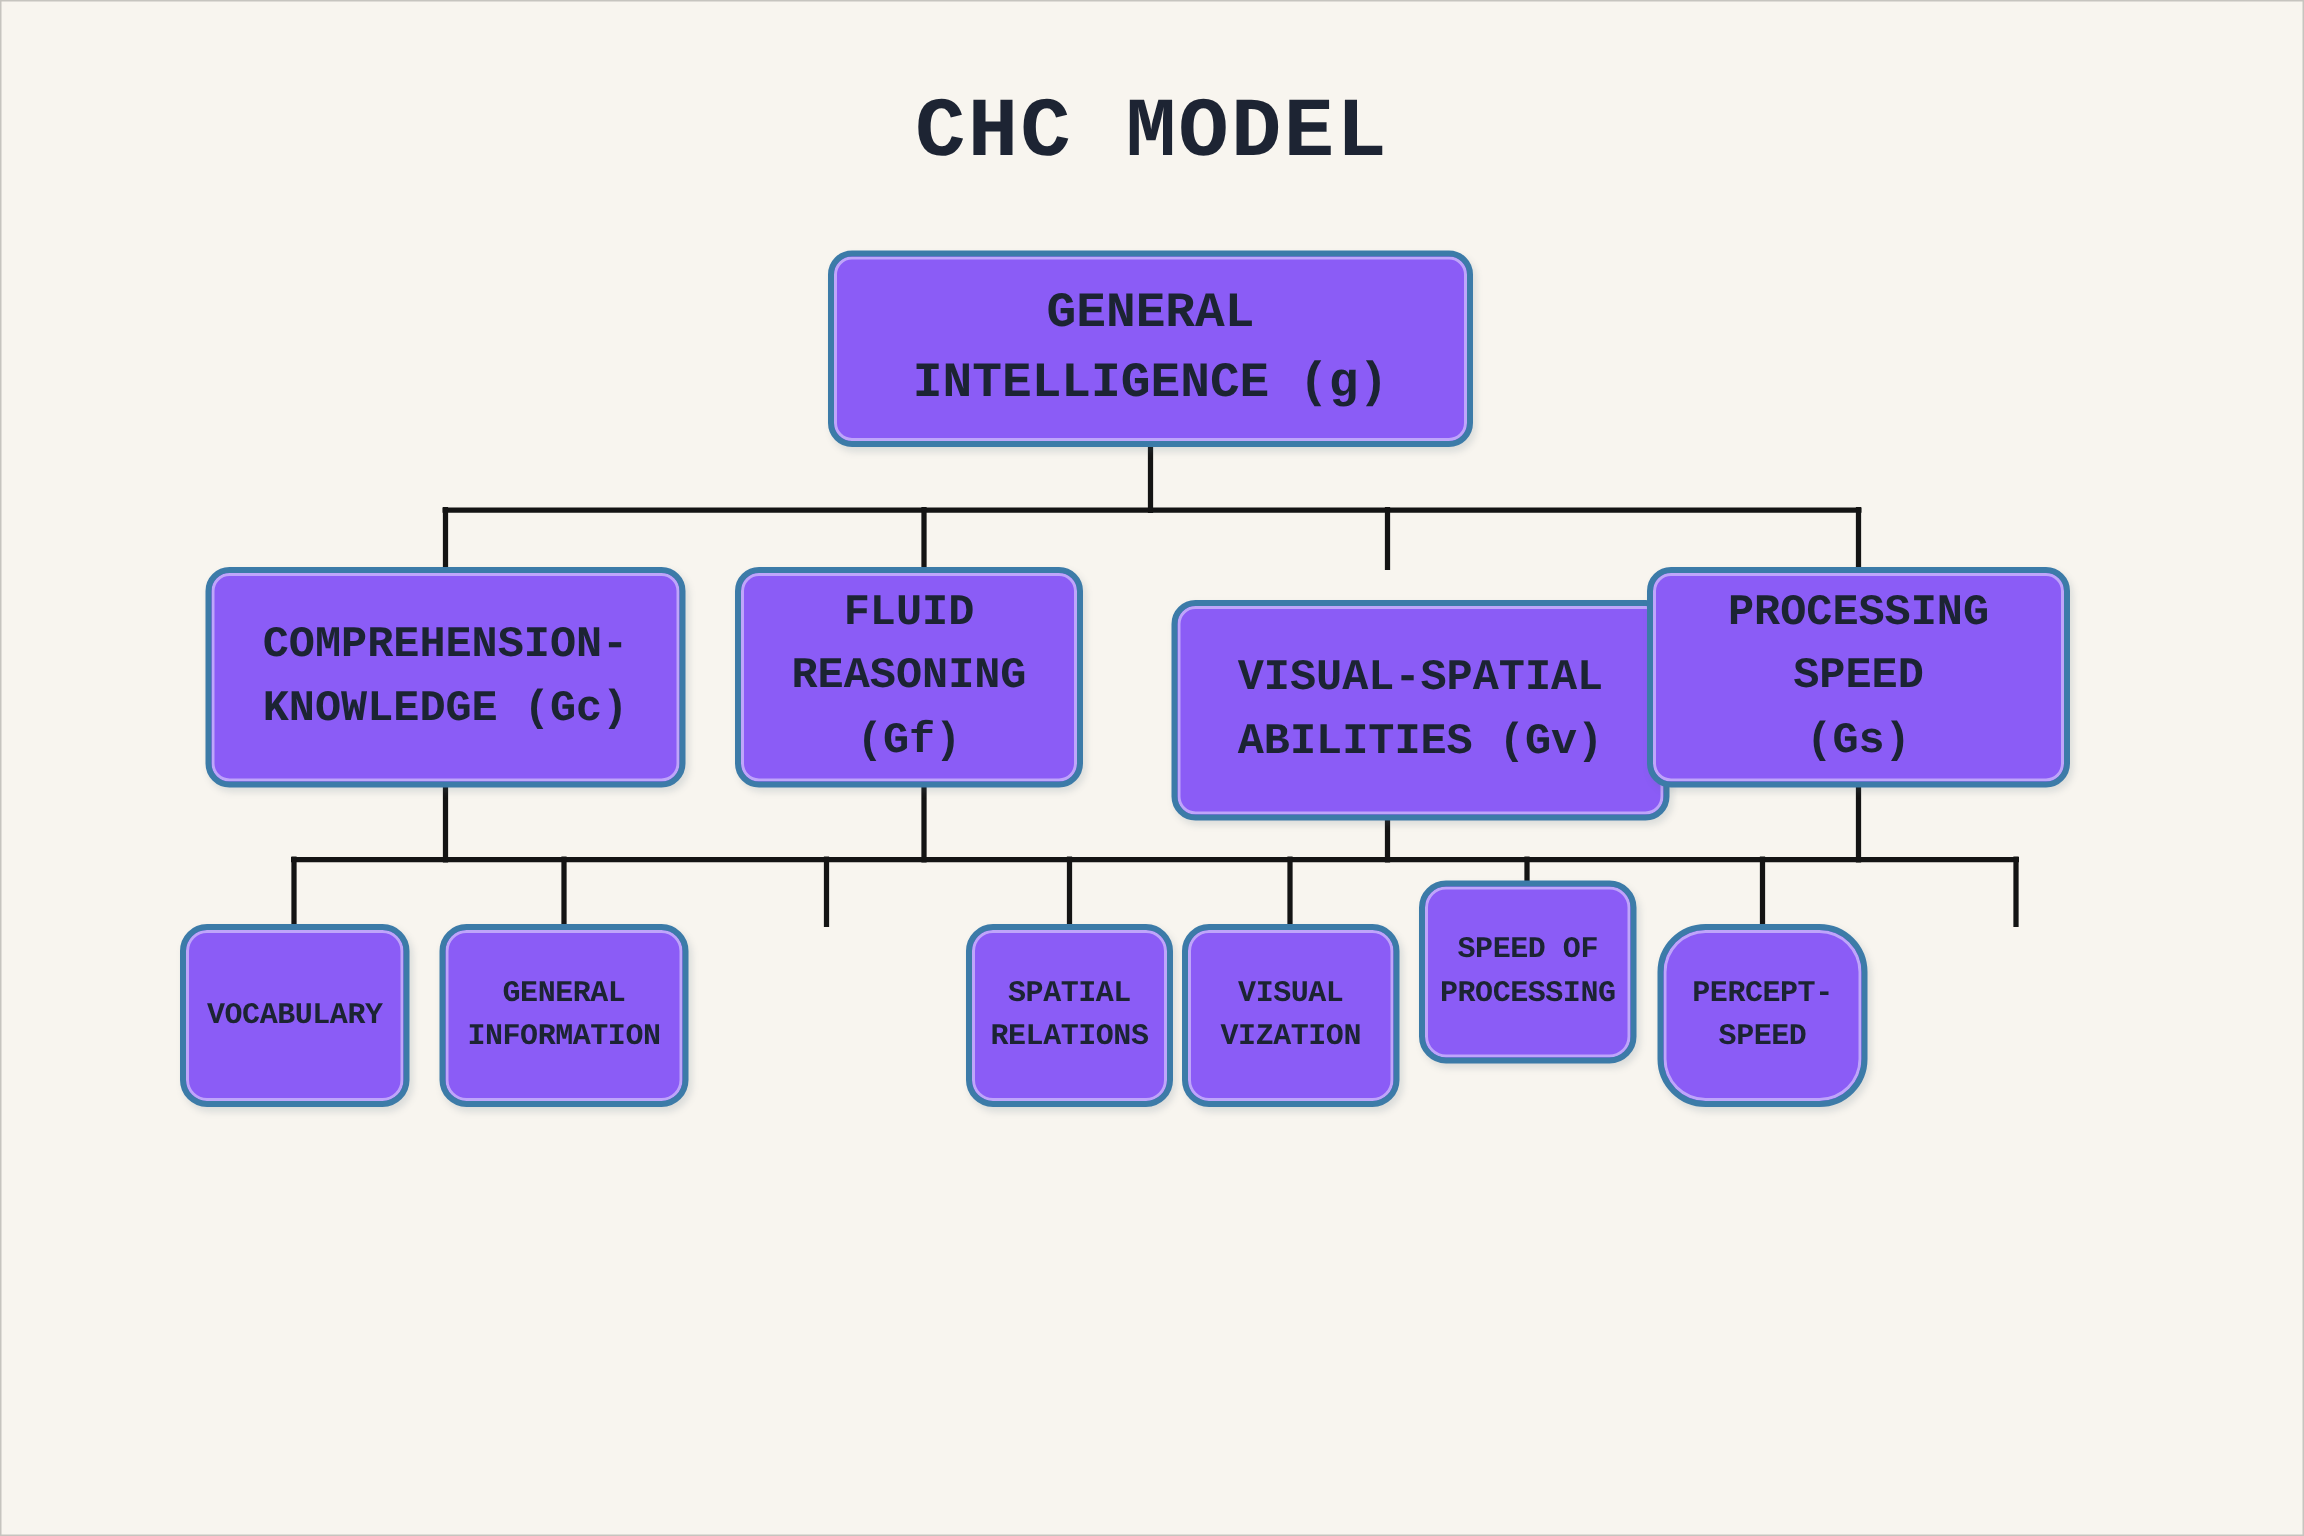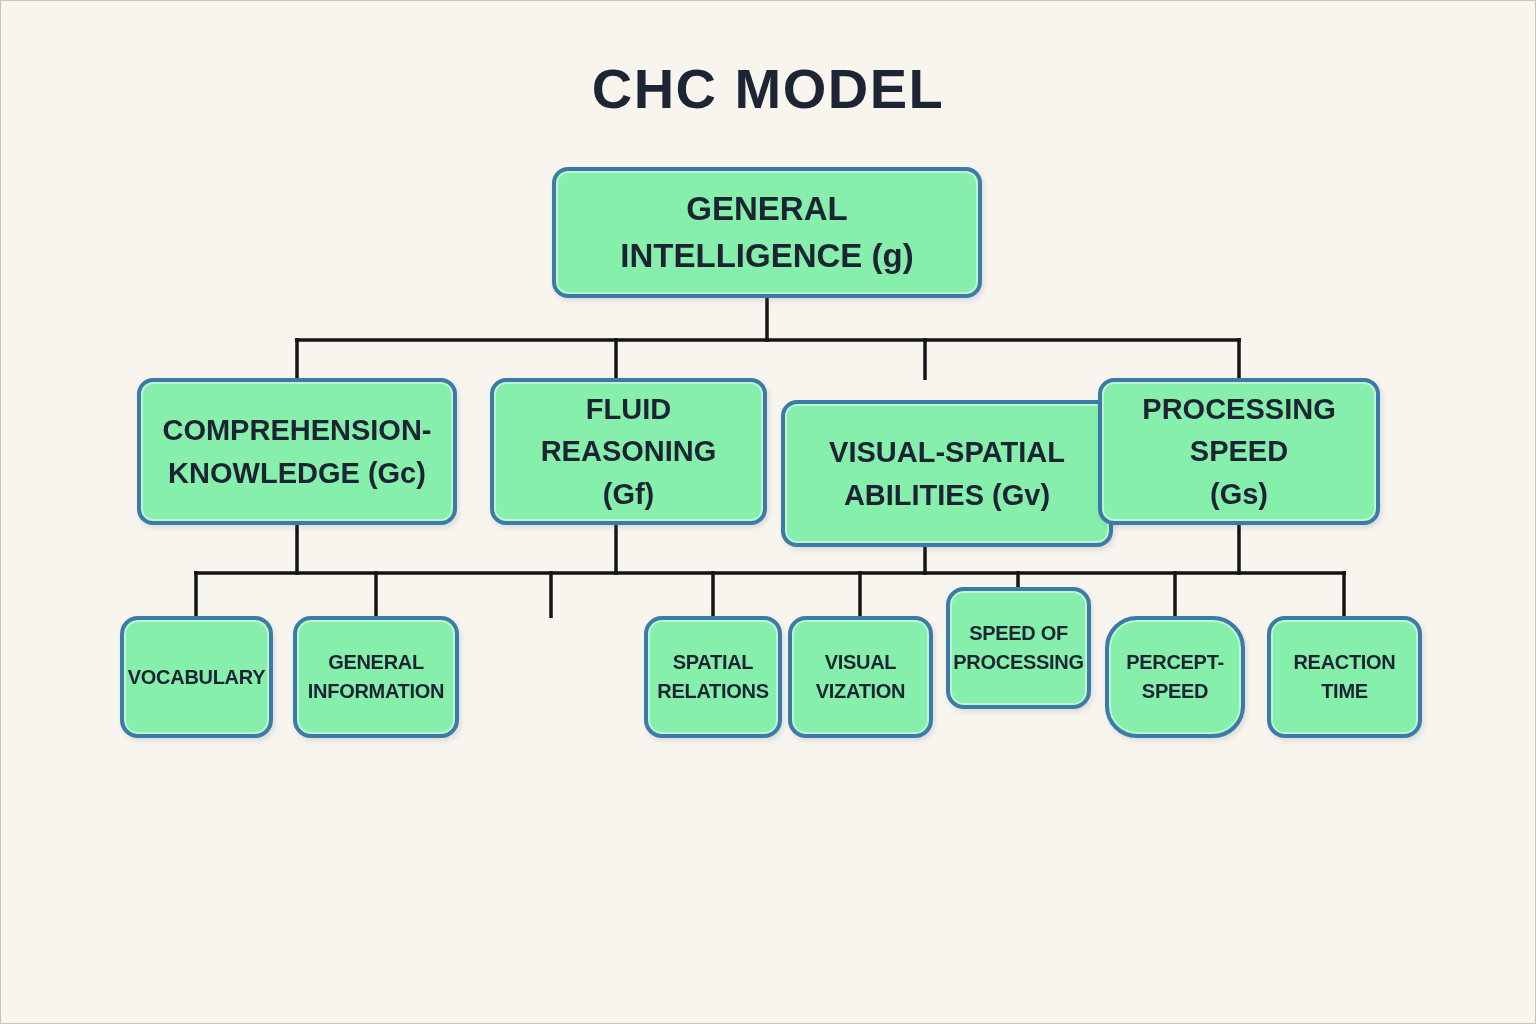--- a/index.html
+++ b/index.html
@@ -1,21 +1,21 @@
 <!DOCTYPE html>
 <html><head>
 <meta charset="utf-8">
 <style>
   html, body { margin: 0; padding: 0; }
   .canvas {
     position: relative;
     width: 1536px;
     height: 1024px;
     background: #f8f5ef;
-    font-family: Liberation Sans, sans-serif;
+    font-family: Liberation Mono, monospace;
     overflow: hidden;
     outline: 1px solid #c6c4bf;
     outline-offset: -1px;
   }
   .page-title {
     position: absolute;
     top: 56px;
     left: 0;
     width: 100%;
     text-align: center;
@@ -28,21 +28,21 @@
     position: absolute;
     top: 0; left: 0;
     width: 1536px; height: 1024px;
   }
   .connectors line { stroke: #141414; stroke-width: 3.5; }
   .node {
     position: absolute;
     display: flex;
     align-items: center;
     justify-content: center;
-    background: #86efac;
+    background: #8b5cf6;
     border: 4px solid #3c7ba8;
     border-radius: 16px;
     box-shadow: inset 0 0 0 2px rgba(255,255,255,0.45), 2px 3px 5px rgba(90,110,130,0.18);
     box-sizing: border-box;
     color: #1c2433;
   }
   .node-label {
     white-space: pre-line;
     text-align: center;
     font-weight: bold;
@@ -100,21 +100,21 @@
 
   <div class="node lvl1" style="left:552px; top:167px; width:430px; height:131px;">
     <span class="node-label">GENERAL
 INTELLIGENCE (g)</span>
   </div>
 
   <div class="node lvl2" style="left:137px; top:378px; width:320px; height:147px;">
     <span class="node-label">COMPREHENSION-
 KNOWLEDGE (Gc)</span>
   </div>
-  <div class="node lvl2" style="left:490px; top:378px; width:277px; height:147px;">
+  <div class="node lvl2" style="left:490px; top:378px; width:232px; height:147px;">
     <span class="node-label">FLUID
 REASONING
 (Gf)</span>
   </div>
   <div class="node lvl2" style="left:781px; top:400px; width:332px; height:147px;">
     <span class="node-label">VISUAL-SPATIAL
 ABILITIES (Gv)</span>
   </div>
   <div class="node lvl2" style="left:1098px; top:378px; width:282px; height:147px;">
     <span class="node-label">PROCESSING
@@ -138,19 +138,15 @@
 VIZATION</span>
   </div>
   <div class="node lvl3" style="left:946px; top:587px; width:145px; height:122px;">
     <span class="node-label">SPEED OF
 PROCESSING</span>
   </div>
   <div class="node lvl3" style="left:1105px; top:616px; width:140px; height:122px;border-radius:32px;">
     <span class="node-label">PERCEPT-
 SPEED</span>
   </div>
-  <div class="node lvl3" style="left:1267px; top:616px; width:155px; height:122px;">
-    <span class="node-label">REACTION
-TIME</span>
-  </div>
 
 
 </div>
 
 </body></html>

